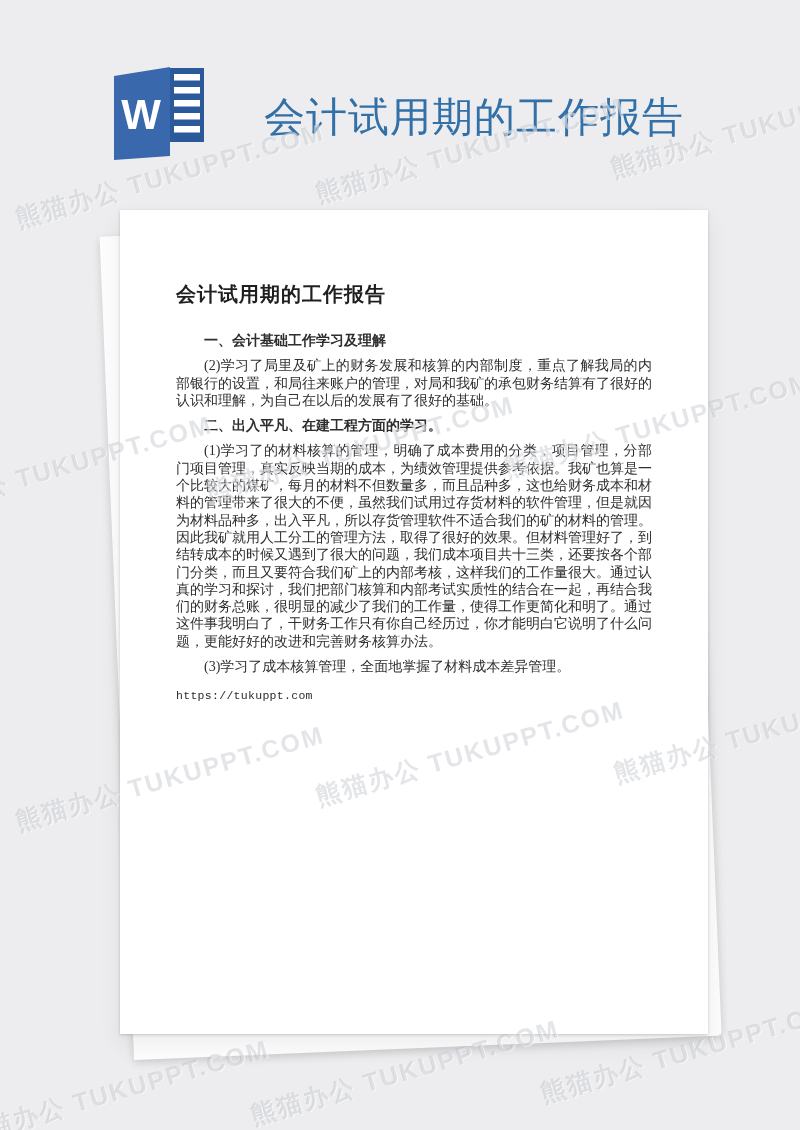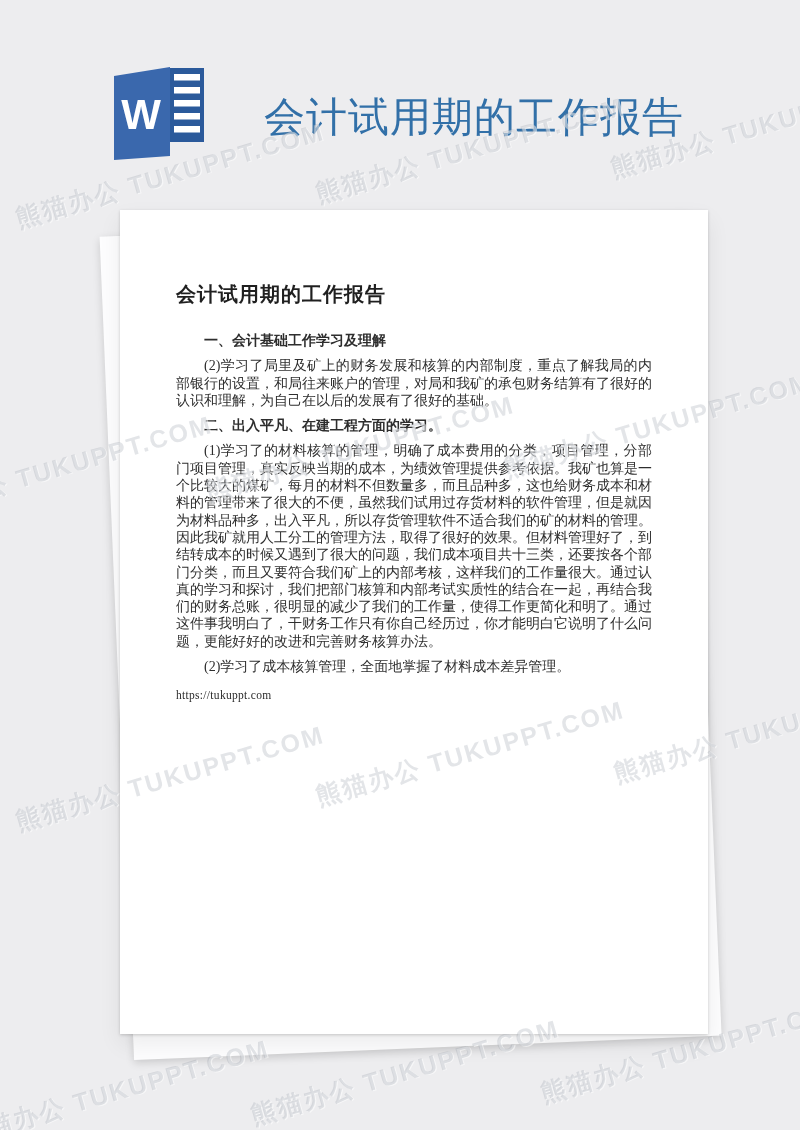--- a/index.html
+++ b/index.html
@@ -41,21 +41,21 @@
     margin:0 0 26px 0;font-size:20px;line-height:24px;font-weight:700;
     color:#1f1f1f;letter-spacing:1px;
   }
   .doc p{
     margin:0 0 8px 0;font-size:14px;line-height:17.3px;
     text-align:justify;text-indent:2em;letter-spacing:0;
   }
   .doc p.sec{font-weight:700;}
   .doc-footer{
     margin-top:14px;font-size:11.5px;color:#2b2b2b;
-    font-family:Liberation Serif, serif;
+    font-family:Liberation Mono, monospace;
     letter-spacing:0.3px;
   }
 
   
   .wm-layer{position:absolute;inset:0;z-index:3;pointer-events:none;}
   .wm{
     position:absolute;white-space:nowrap;
     transform:translate(-50%,-50%) rotate(-16deg);
     font-size:25px;font-weight:700;letter-spacing:2px;
     color:rgba(148,154,166,0.26);
@@ -85,21 +85,21 @@
   </div>
 
   <div class="paper-back"></div>
 
   <div class="paper doc">
     <h2 class="doc-title">会计试用期的工作报告</h2>
     <p class="sec">一、会计基础工作学习及理解</p>
     <p>(2)学习了局里及矿上的财务发展和核算的内部制度，重点了解我局的内部银行的设置，和局往来账户的管理，对局和我矿的承包财务结算有了很好的认识和理解，为自己在以后的发展有了很好的基础。</p>
     <p class="sec">二、出入平凡、在建工程方面的学习。</p>
     <p>(1)学习了的材料核算的管理，明确了成本费用的分类，项目管理，分部门项目管理，真实反映当期的成本，为绩效管理提供参考依据。我矿也算是一个比较大的煤矿，每月的材料不但数量多，而且品种多，这也给财务成本和材料的管理带来了很大的不便，虽然我们试用过存货材料的软件管理，但是就因为材料品种多，出入平凡，所以存货管理软件不适合我们的矿的材料的管理。因此我矿就用人工分工的管理方法，取得了很好的效果。但材料管理好了，到结转成本的时候又遇到了很大的问题，我们成本项目共十三类，还要按各个部门分类，而且又要符合我们矿上的内部考核，这样我们的工作量很大。通过认真的学习和探讨，我们把部门核算和内部考试实质性的结合在一起，再结合我们的财务总账，很明显的减少了我们的工作量，使得工作更简化和明了。通过这件事我明白了，干财务工作只有你自己经历过，你才能明白它说明了什么问题，更能好好的改进和完善财务核算办法。</p>
-    <p>(2)学习了成本核算管理，全面地掌握了材料成本差异管理。</p>
+    <p>(3)学习了成本核算管理，全面地掌握了材料成本差异管理。</p>
     <div class="doc-footer">https://tukuppt.com</div>
   </div>
 
   <div class="wm-layer">
     <span class="wm" style="left:170px;top:175px;">熊猫办公 TUKUPPT.COM</span>
     <span class="wm" style="left:470px;top:150px;">熊猫办公 TUKUPPT.COM</span>
     <span class="wm" style="left:765px;top:125px;">熊猫办公 TUKUPPT.COM</span>
     <span class="wm" style="left:58px;top:468px;">熊猫办公 TUKUPPT.COM</span>
     <span class="wm" style="left:360px;top:448px;">熊猫办公 TUKUPPT.COM</span>
     <span class="wm" style="left:658px;top:425px;">熊猫办公 TUKUPPT.COM</span>

